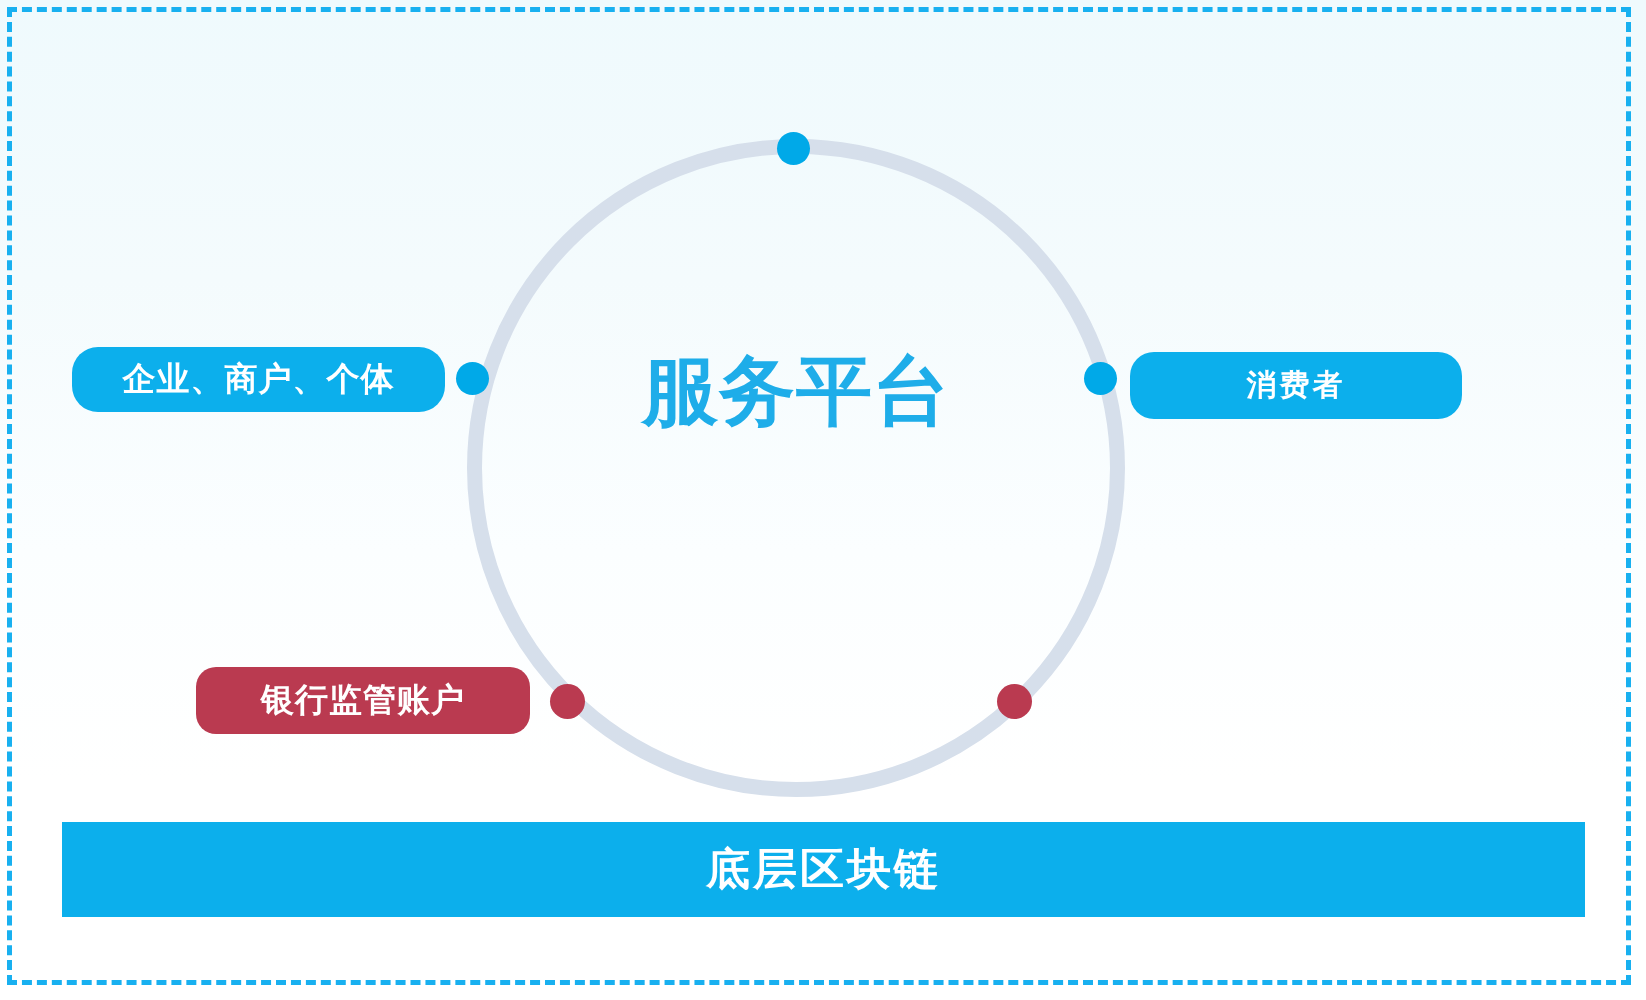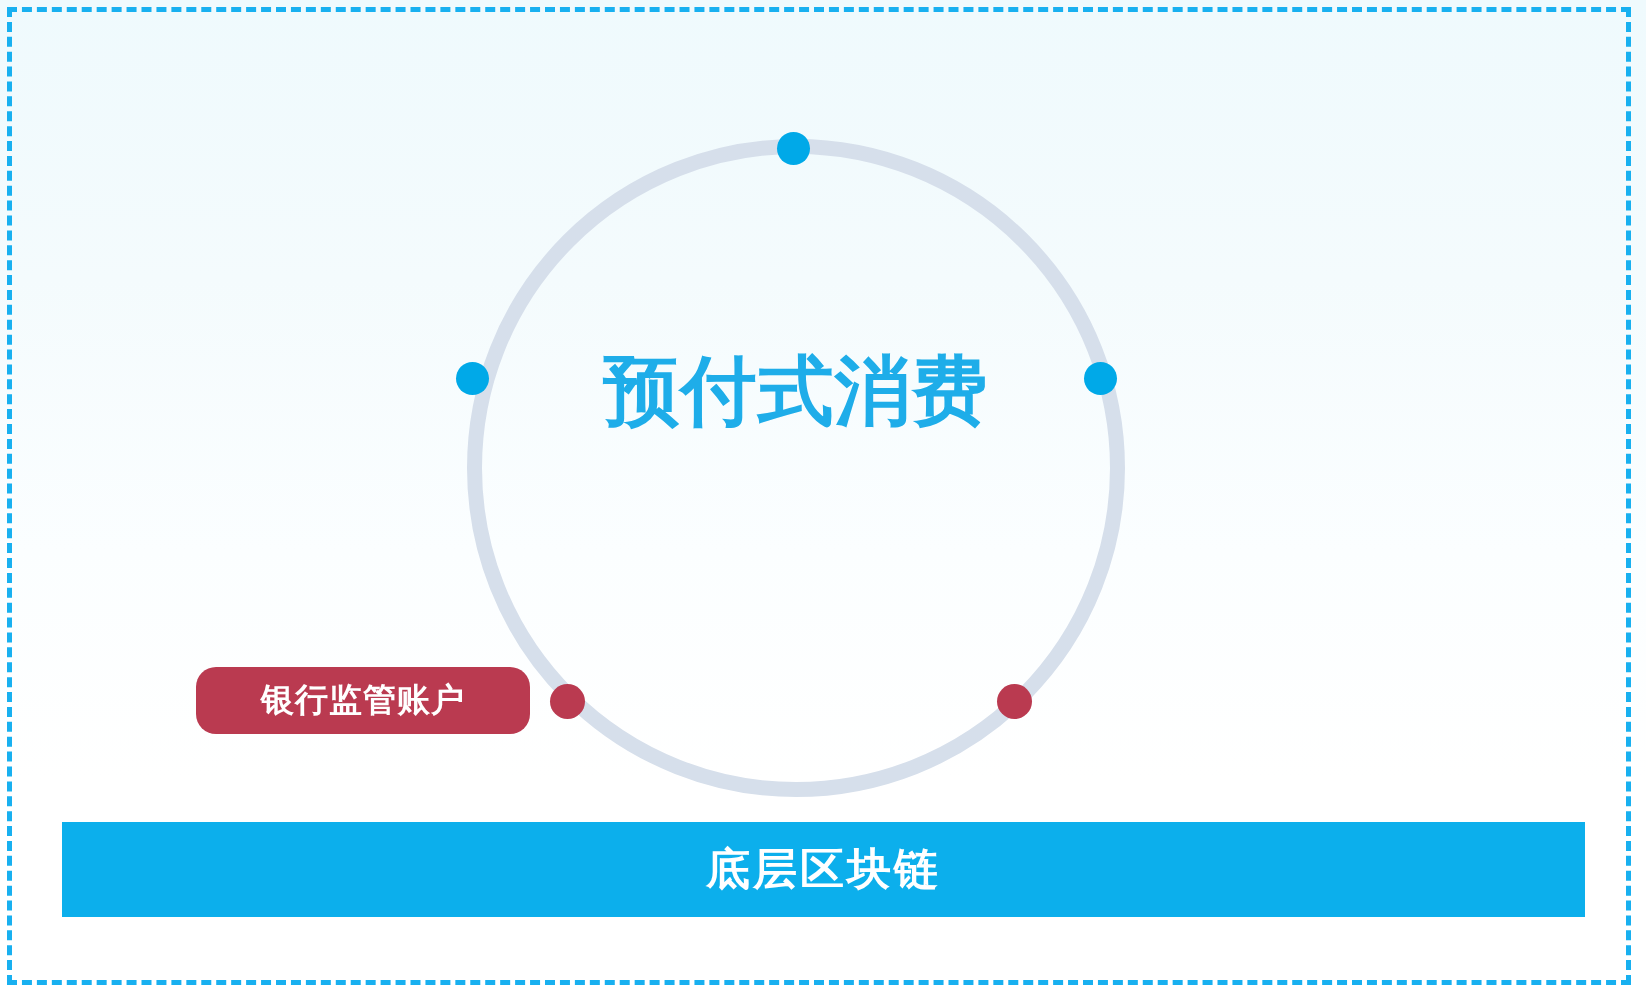--- a/index.html
+++ b/index.html
@@ -117,26 +117,28 @@
 </head>
 <body>
 
 <div id="stage">
 
   <div class="frame"></div>
 
   <div class="ring"></div>
 
   <div class="center-title">
-    <span class="line">预付式消费</span>
+    <span class="line">服务平台</span>
   </div>
 
   <div class="dot blue" style="left:777px;  top:132px; width:33px; height:33px;"></div>
   <div class="dot blue" style="left:456px;  top:362px; width:33px; height:33px;"></div>
   <div class="dot blue" style="left:1084px; top:362px; width:33px; height:33px;"></div>
   <div class="dot red" style="left:550px;  top:684px; width:35px; height:35px;"></div>
   <div class="dot red" style="left:997px;  top:684px; width:35px; height:35px;"></div>
 
+  <div class="pill blue" id="pill-left">企业、商户、个体</div>
+  <div class="pill blue" id="pill-right">消费者</div>
   <div class="pill red" id="pill-bank">银行监管账户</div>
 
   <div id="bottom-bar">底层区块链</div>
 
 </div>
 
 </body></html>

